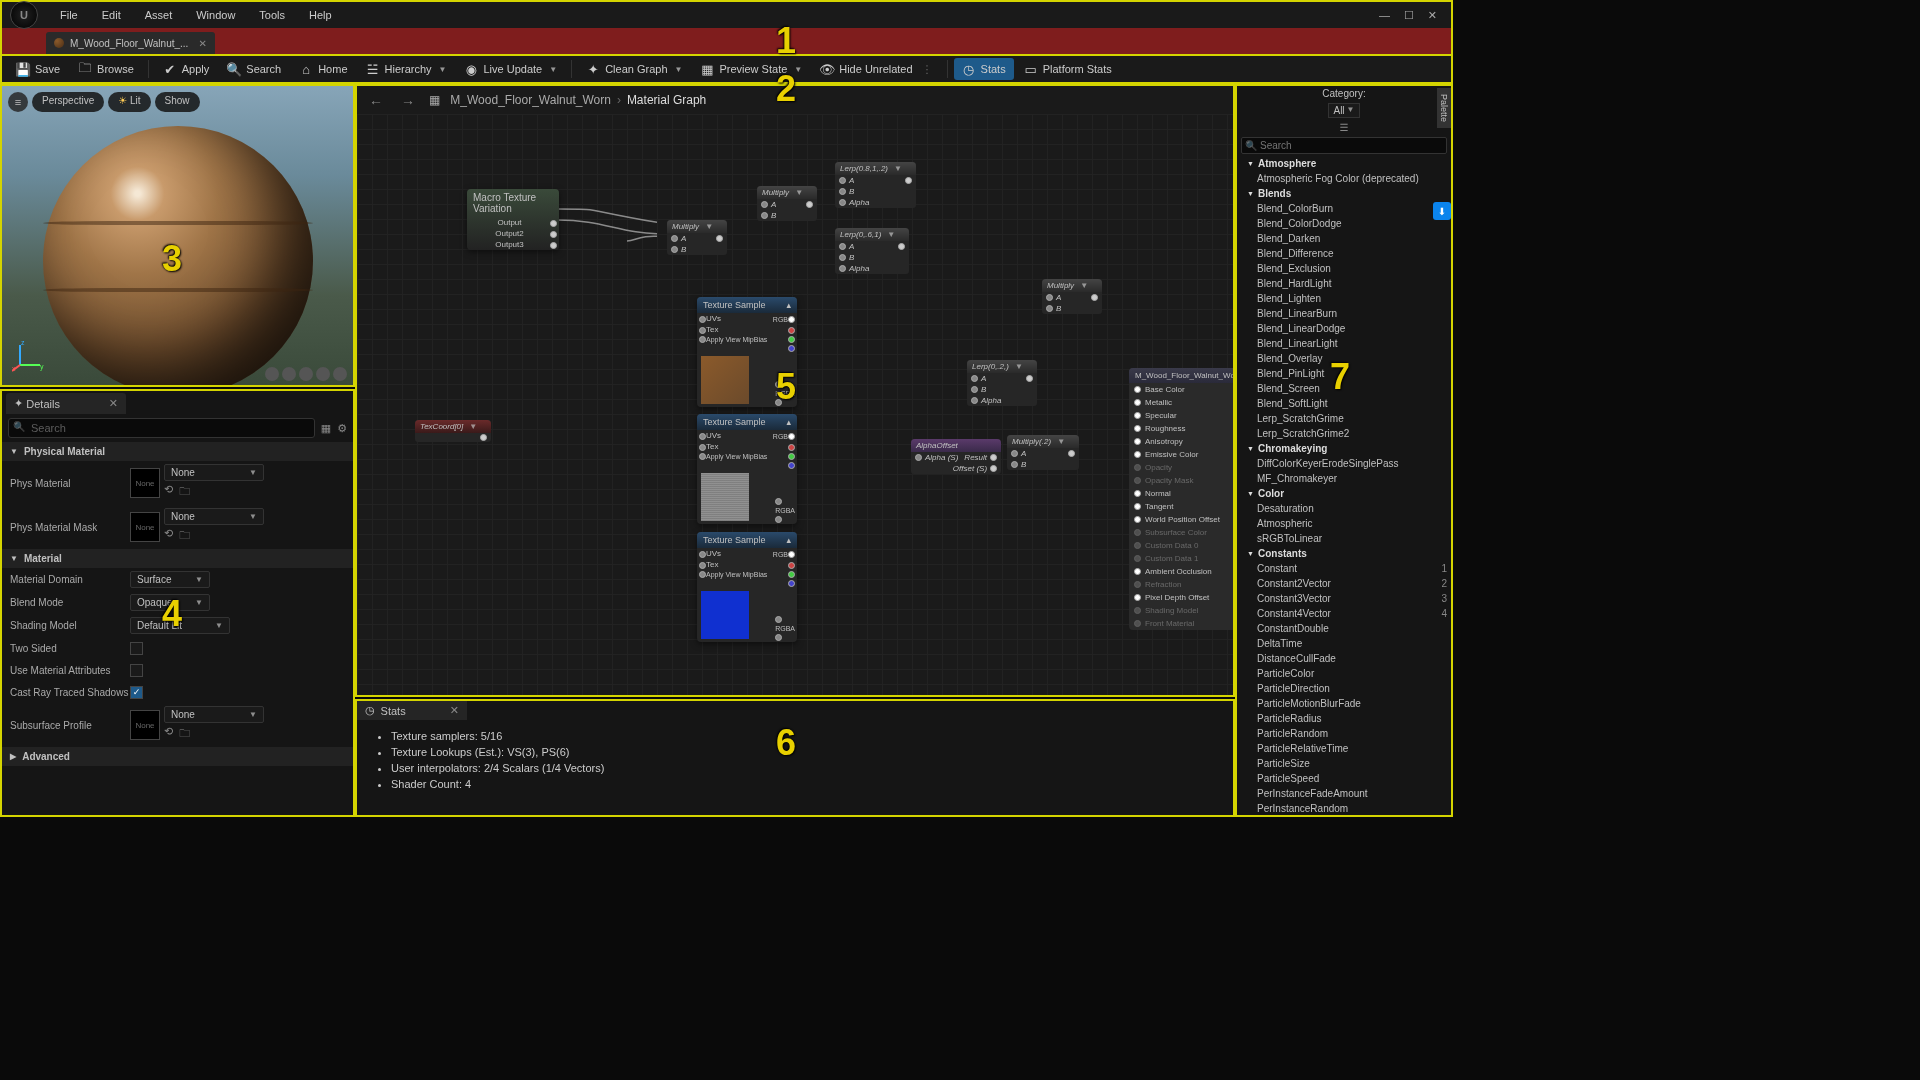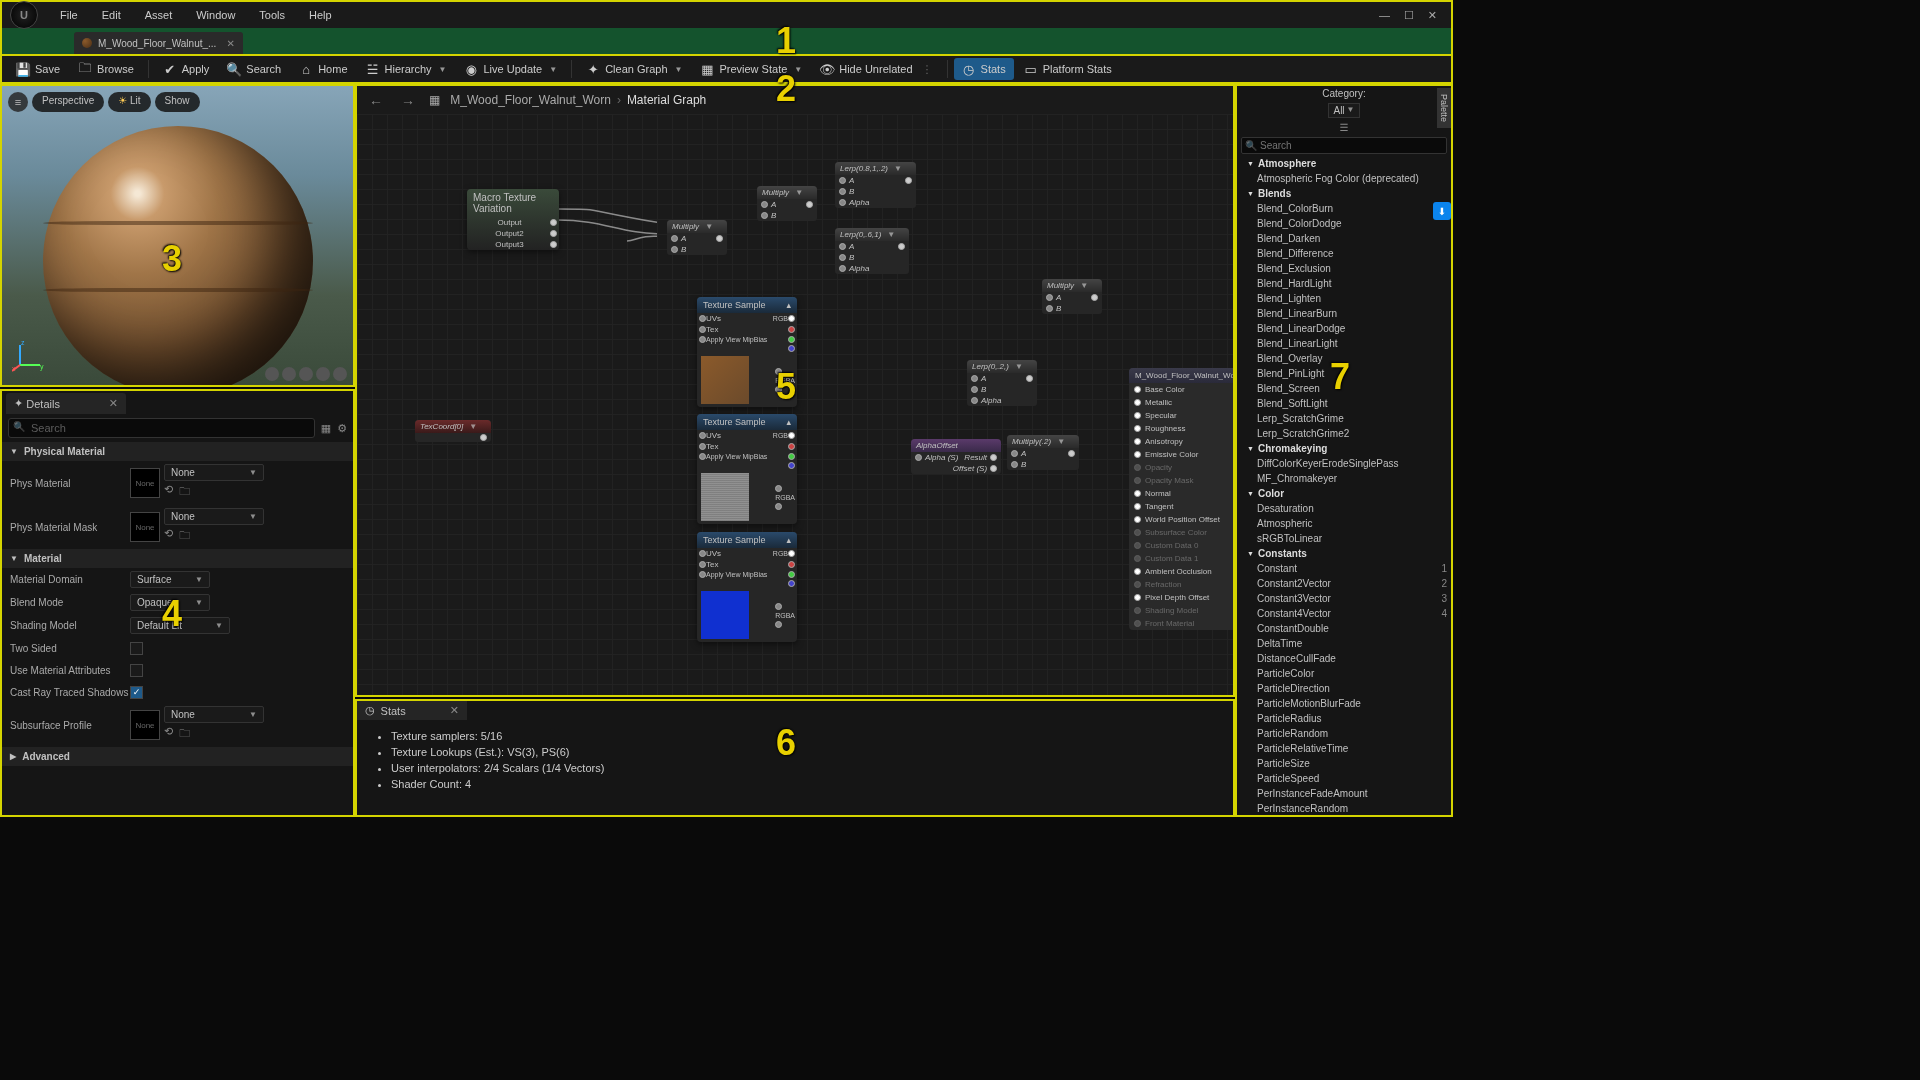--- a/index.html
+++ b/index.html
@@ -7,21 +7,21 @@
 
 
 .menubar { height: 28px; background: #1a1a1a; display: flex; align-items: center; padding: 0 8px; gap: 4px; border: 2px solid #d4d400; border-bottom: none; }
 .ue-logo { width: 28px; height: 28px; border-radius: 50%; background: radial-gradient(circle, #222, #000); border: 1px solid #444; margin-right: 8px; display: flex; align-items: center; justify-content: center; font-weight: bold; color: #888; }
 .menu-item { padding: 4px 10px; color: #ccc; cursor: pointer; }
 .flex-spacer { flex: 1; }
 .win-controls { display: flex; gap: 14px; color: #aaa; padding-right: 6px;}
 .win-btn { cursor: pointer; }
 
 
-.tabbar { height: 26px; background: #14532d; display: flex; align-items: flex-end; padding: 0 72px; border-left: 2px solid #d4d400; border-right: 2px solid #d4d400; }
+.tabbar { height: 26px; background: #7f1d1d; display: flex; align-items: flex-end; padding: 0 44px; border-left: 2px solid #d4d400; border-right: 2px solid #d4d400; }
 .asset-tab { background: #2a2a2a; height: 22px; display: flex; align-items: center; padding: 0 8px; gap: 6px; border-radius: 3px 3px 0 0; font-size: 10px; }
 .tab-icon { width: 10px; height: 10px; border-radius: 50%; background: radial-gradient(circle at 30% 30%, #8b5a2b, #4a2e15); }
 .tab-close { color: #888; cursor: pointer; margin-left: 4px; }
 
 
 .toolbar { height: 30px; background: #1a1a1a; display: flex; align-items: center; padding: 0 6px; gap: 2px; border: 2px solid #d4d400; position: relative; }
 .tb-btn { display: flex; align-items: center; gap: 5px; padding: 4px 8px; color: #ccc; cursor: pointer; border-radius: 3px; font-size: 11px; }
 .tb-btn.active { background: #1e5a8a; }
 .tb-icon { width: 14px; height: 14px; display: inline-flex; align-items: center; justify-content: center; font-size: 13px; }
 .tb-divider { width: 1px; height: 18px; background: #333; margin: 0 4px; }
@@ -78,21 +78,21 @@
 .breadcrumb .sep { color: #666; }
 .graph-canvas { flex: 1; background: #1a1a1a; background-image: linear-gradient(#222 1px, transparent 1px), linear-gradient(90deg, #222 1px, transparent 1px); background-size: 15px 15px; position: relative; overflow: hidden;}
 
 
 .node { position: absolute; background: #262626; border-radius: 4px; font-size: 9px; box-shadow: 0 2px 6px rgba(0,0,0,0.5); min-width: 70px;}
 .node-header { padding: 3px 6px; border-radius: 4px 4px 0 0; font-size: 9px; display: flex; justify-content: space-between; align-items: center; gap: 4px; white-space: nowrap;}
 .node-header.blue { background: linear-gradient(180deg, #2a4a6b, #1a2a3a); }
 .node-header.purple { background: linear-gradient(180deg, #5a3a6a, #3a2a4a); }
 .node-header.red { background: linear-gradient(180deg, #6a2a2a, #3a1a1a); }
 .node-header.gray { background: linear-gradient(180deg, #444, #2a2a2a); }
-.node-row { display: flex; justify-content: space-between; align-items: center; padding: 1px 2px; font-size: 8px;}
+.node-row { display: flex; justify-content: space-between; align-items: flex-end; padding: 1px 2px; font-size: 8px;}
 .pin { width: 7px; height: 7px; border-radius: 50%; background: #888; border: 1px solid #aaa;}
 .pin.out { background: #ccc;}
 .pin.red { background: #c44;}
 .pin.green { background: #4c4;}
 .pin.blue { background: #44c;}
 .pin.white { background: #fff;}
 .node-preview { width: 48px; height: 48px; margin: 2px; }
 .node-preview.brown { background: linear-gradient(135deg, #8b5a2b, #6b4a2b); }
 .node-preview.gray { background: repeating-linear-gradient(0deg, #777, #999 2px); }
 .node-preview.bluep { background: #1030d0; }

